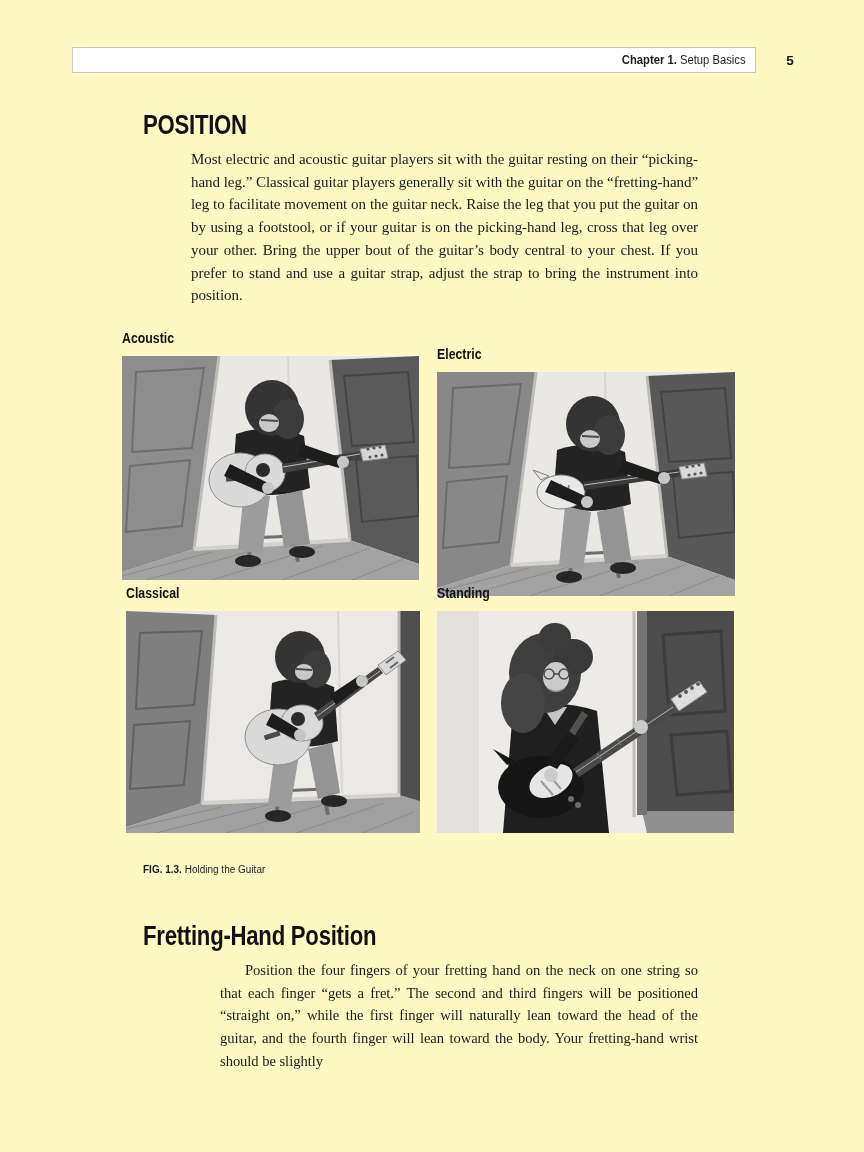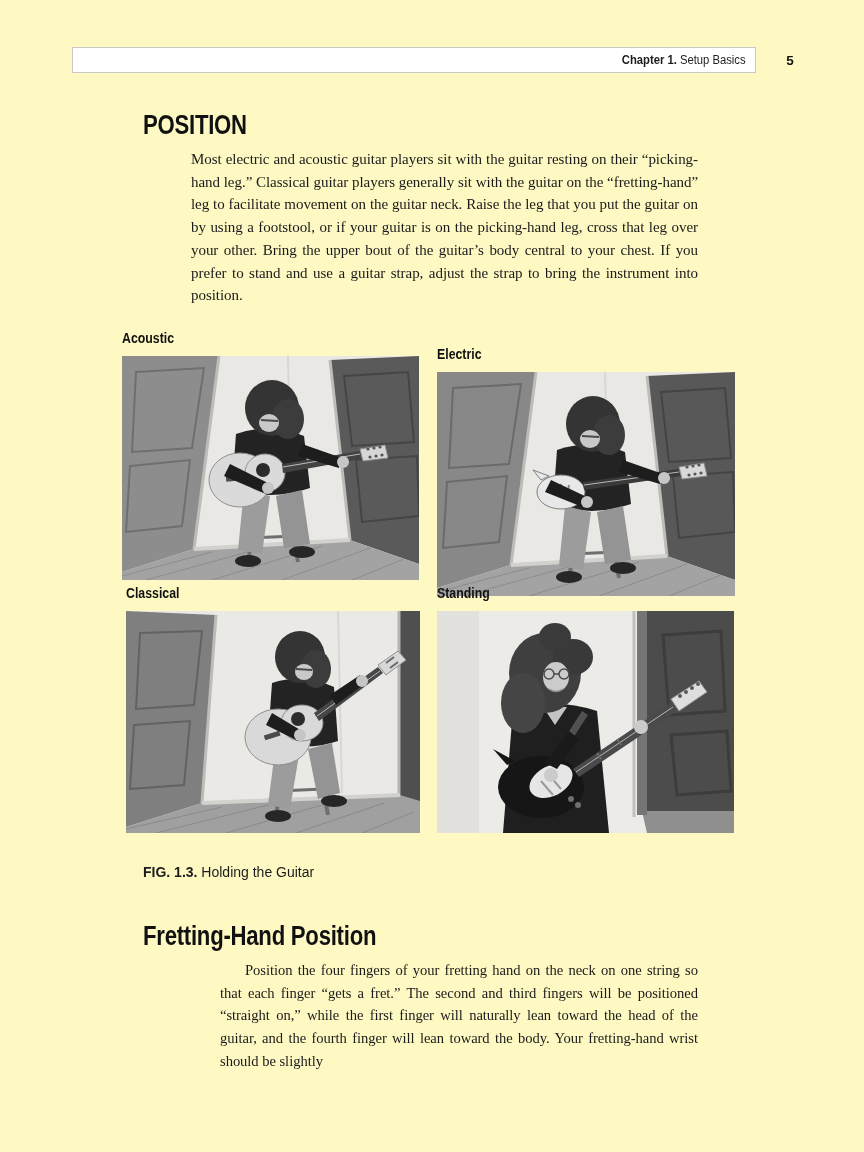--- a/index.html
+++ b/index.html
@@ -57,21 +57,21 @@
     color:#111; height:26px; white-space:nowrap;
     transform:scaleX(0.85); transform-origin:left center;
   }
   .photo { width:100%; background:#e9e8e5; line-height:0; }
   .fig1 .photo, .fig2 .photo { height:224px; }
   .fig3 .photo, .fig4 .photo { height:222px; }
   .photo svg { width:100%; height:100%; display:block; }
   
   .fig-caption {
     position:absolute; left:143px; top:864px;
-    font-family:"Liberation Sans", sans-serif; font-size:14px; color:#1c1c1c;
+    font-family:"Liberation Sans", sans-serif; font-size:10px; color:#1c1c1c;
     white-space:pre;
   }
   .fig-caption .cap-bold { font-weight:700; }
 </style>
 </head>
 <body>
 
 <div class="page">
 
   <div class="header-box">

